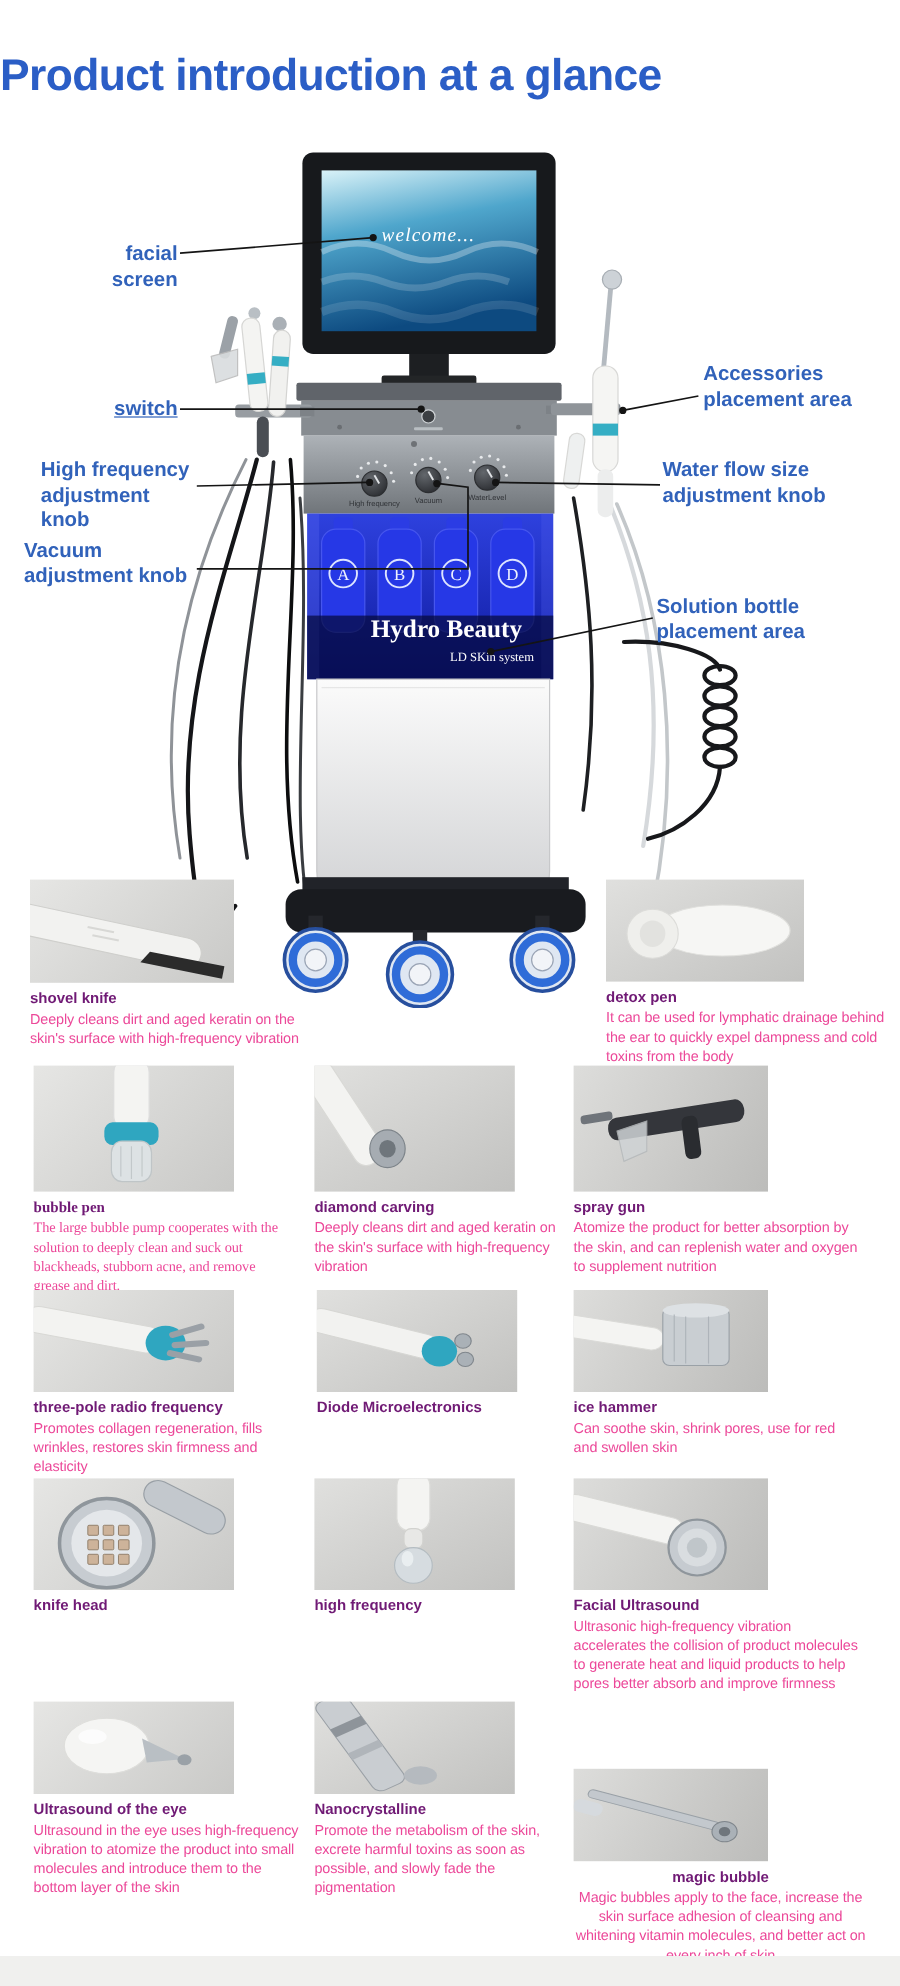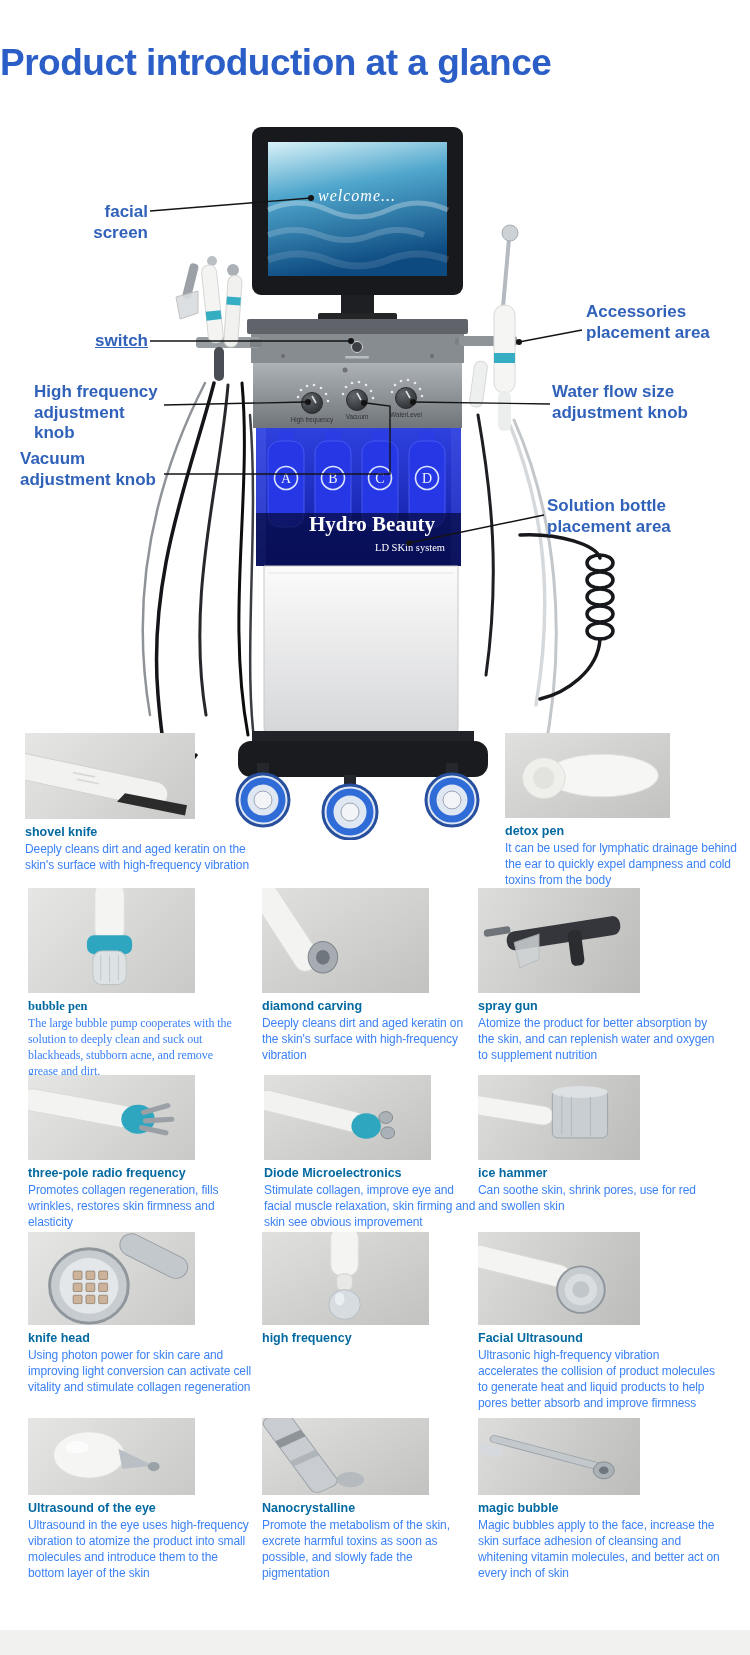--- a/index.html
+++ b/index.html
@@ -8,22 +8,22 @@
   .title{position:absolute;top:42px;left:0;width:100%;text-align:left;
          font-size:37px;font-weight:bold;color:#2b5ec6;letter-spacing:-0.5px;}
   .machine-svg{position:absolute;left:0;top:115px;}
   .callout{position:absolute;color:#3162ba;font-weight:bold;font-size:17px;line-height:1.22;}
   .co-right{text-align:right;}
   .acc{position:absolute;}
   .photo{display:block;overflow:hidden;}
   .ph-a{background:linear-gradient(135deg,#e6e6e4,#c9c9c7);}
   .ph-b{background:linear-gradient(150deg,#e0e0de,#c2c2c0);}
   .ph-c{background:linear-gradient(120deg,#dddddb,#bcbcba);}
-  .acc-name{color:#0369a1;font-size:12.5px;font-weight:600;margin-top:6px;line-height:1.25;}
-  .acc-desc{color:#3b82f6;font-size:12px;line-height:1.34;letter-spacing:-0.1px;}
+  .acc-name{color:#701a75;font-size:12.5px;font-weight:600;margin-top:6px;line-height:1.25;}
+  .acc-desc{color:#ec4899;font-size:12px;line-height:1.34;letter-spacing:-0.1px;}
   .footer-strip{position:absolute;left:0;top:1630px;width:750px;height:25px;background:#f0f0ee;}
   svg{display:block;}
 </style>
 </head>
 <body>
 
 <div class="page">
 
   <div class="title">Product introduction at a glance</div>
 
@@ -345,21 +345,20 @@
   <div class="acc" style="left:264px;top:1075px;width:212px;">
     <div class="photo ph-b" style="width:167px;height:85px;">
       <svg width="167" height="85" viewBox="0 0 170 100" preserveAspectRatio="none">
         <rect x="-10" y="30" width="115" height="24" rx="12" fill="#f2f2f0" stroke="#d6d6d3" transform="rotate(16 45 42)"></rect>
         <circle cx="104" cy="60" r="15" fill="#2fa6c0"></circle>
         <circle cx="124" cy="50" r="7" fill="#aab1b7" stroke="#80878d"></circle>
         <circle cx="126" cy="68" r="7" fill="#aab1b7" stroke="#80878d"></circle>
       </svg>
     </div>
     <div class="acc-name">Diode Microelectronics</div>
-    <div class="acc-desc">Stimulate collagen, improve eye and facial muscle relaxation, skin firming and skin see obvious improvement</div>
   </div>
 
   <div class="acc" style="left:478px;top:1075px;width:225px;">
     <div class="photo ph-c" style="width:162px;height:85px;">
       <svg width="162" height="85" viewBox="0 0 170 100" preserveAspectRatio="none">
         <rect x="-15" y="30" width="95" height="22" rx="11" fill="#f4f4f2" stroke="#dadad7" transform="rotate(10 30 40)"></rect>
         <rect x="78" y="18" width="58" height="56" rx="6" fill="#c9ced2" stroke="#9aa1a7"></rect>
         <ellipse cx="107" cy="20" rx="29" ry="7" fill="#dde1e4"></ellipse>
         <g stroke="#aeb4ba">
             <line x1="88" y1="24" x2="88" y2="70"></line>
@@ -385,21 +384,20 @@
           <rect x="46" y="55" width="9" height="9" rx="1"></rect>
             <rect x="59" y="55" width="9" height="9" rx="1"></rect>
             <rect x="72" y="55" width="9" height="9" rx="1"></rect>
           <rect x="46" y="68" width="9" height="9" rx="1"></rect>
             <rect x="59" y="68" width="9" height="9" rx="1"></rect>
             <rect x="72" y="68" width="9" height="9" rx="1"></rect>
         </g>
       </svg>
     </div>
     <div class="acc-name">knife head</div>
-    <div class="acc-desc">Using photon power for skin care and improving light conversion can activate cell vitality and stimulate collagen regeneration</div>
   </div>
 
   <div class="acc" style="left:262px;top:1232px;width:228px;">
     <div class="photo ph-b" style="width:167px;height:93px;">
       <svg width="167" height="93" viewBox="0 0 170 100" preserveAspectRatio="none">
         <rect x="70" y="-5" width="28" height="52" rx="11" fill="#f4f4f2" stroke="#dcdcd9"></rect>
         <rect x="76" y="45" width="16" height="18" rx="6" fill="#e8e8e6" stroke="#d2d2cf"></rect>
         <circle cx="84" cy="78" r="16" fill="#d6dce0" stroke="#b4bcc1"></circle>
         <ellipse cx="79" cy="72" rx="5" ry="7" fill="#eef2f4" opacity="0.8"></ellipse>
       </svg>
@@ -441,21 +439,21 @@
           <rect x="20" y="15" width="30" height="10" fill="#8e949a"></rect>
           <rect x="20" y="45" width="30" height="8" fill="#b0b5ba"></rect>
         </g>
         <ellipse cx="90" cy="80" rx="14" ry="10" fill="#b5babf"></ellipse>
       </svg>
     </div>
     <div class="acc-name">Nanocrystalline</div>
     <div class="acc-desc">Promote the metabolism of the skin, excrete harmful toxins as soon as possible, and slowly fade the pigmentation</div>
   </div>
 
-  <div class="acc" style="left:478px;top:1418px;width:245px;">
+  <div class="acc" style="left:478px;top:1474px;width:245px;text-align:center;">
     <div class="photo ph-c" style="width:162px;height:77px;">
       <svg width="162" height="77" viewBox="0 0 170 100" preserveAspectRatio="none">
         <rect x="0" y="34" width="26" height="14" rx="6" fill="#d6dade" transform="rotate(18 10 40)"></rect>
         <rect x="10" y="40" width="120" height="9" rx="4" fill="#c3c8cd" stroke="#9aa1a7" transform="rotate(18 70 45)"></rect>
         <circle cx="132" cy="68" r="11" fill="#aab1b7" stroke="#7f868c"></circle>
         <circle cx="132" cy="68" r="5" fill="#6f767c"></circle>
       </svg>
     </div>
     <div class="acc-name">magic bubble</div>
     <div class="acc-desc">Magic bubbles apply to the face, increase the skin surface adhesion of cleansing and whitening vitamin molecules, and better act on every inch of skin</div>

